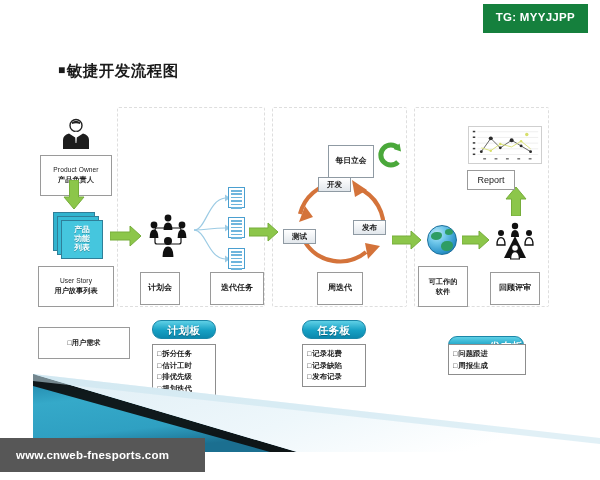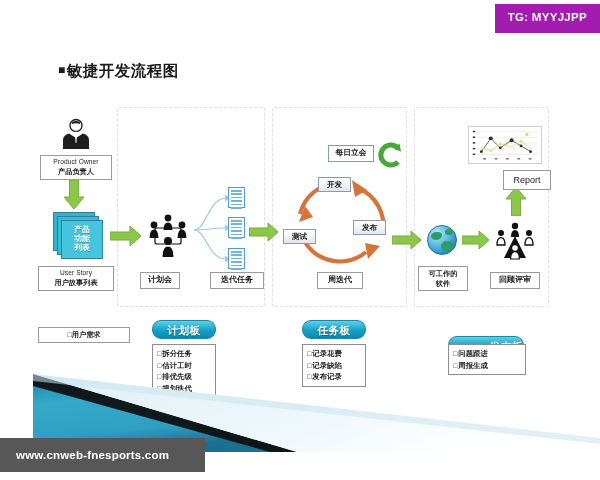--- a/index.html
+++ b/index.html
@@ -18,23 +18,23 @@
   #stage {
     position: absolute;
     left: 0; top: 0;
     width: 600px; height: 480px;
     background: #ffffff;
   }
 
   
   .tg-badge {
     position: absolute;
-    right: 0;
+    right: 12px;
     top: 4px;
-    background: #a21caf;
+    background: #15803d;
     color: #ffffff;
     font-size: 11.5px;
     font-weight: bold;
     letter-spacing: .3px;
     padding: 8px 13px 9px 13px;
     line-height: 1;
   }
 
   
   .page-title {
@@ -66,21 +66,21 @@
 
   
   .capbox {
     position: absolute;
     border: 1px solid #9a9a9a;
     background: #ffffff;
     text-align: center;
     font-size: 7.2px;
     line-height: 1.35;
     color: #1c1c1c;
-    padding: 2px 3px;
+    padding: 10px 3px;
     box-sizing: border-box;
     white-space: nowrap;
   }
   .capbox .en { display: block; font-size: 6.6px; letter-spacing: .1px; }
   .capbox .cn { display: block; font-size: 7.2px; font-weight: bold; }
 
   
   .po-person {
     position: absolute;
     left: 58px; top: 118px;
@@ -450,21 +450,21 @@
       <g fill="#4d4d4d">
         <rect x="14" y="33" width="3" height="1.2"></rect>
         <rect x="26" y="33" width="3" height="1.2"></rect>
         <rect x="38" y="33" width="3" height="1.2"></rect>
         <rect x="50" y="33" width="3" height="1.2"></rect>
         <rect x="62" y="33" width="3" height="1.2"></rect>
       </g>
     </svg>
   </div>
 
-  <div class="capbox" style="left:503px; top:170px; width:48px; font-size:9px; padding:3px 2px; color:#222;">Report</div>
+  <div class="capbox" style="left:467px; top:170px; width:48px; font-size:9px; padding:3px 2px; color:#222;">Report</div>
 
   <div class="board-pill" style="left:152px; top:320px; width:64px;">计划板</div>
   <div class="board-list" style="left:152px; top:344px; width:64px;">
     <div>拆分任务</div>
     <div>估计工时</div>
     <div>排优先级</div>
     <div>规划迭代</div>
   </div>
 
   <div class="board-pill" style="left:302px; top:320px; width:64px;text-align:center;">任务板</div>

